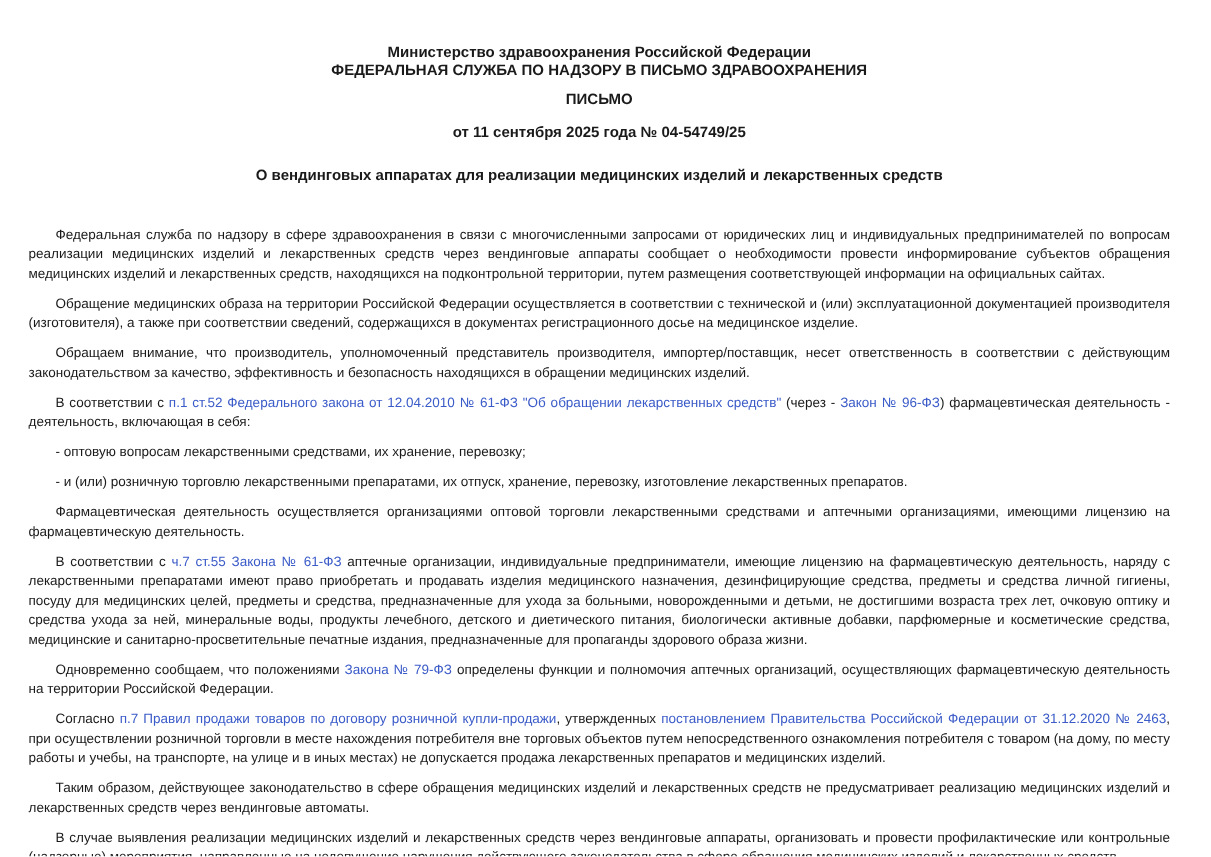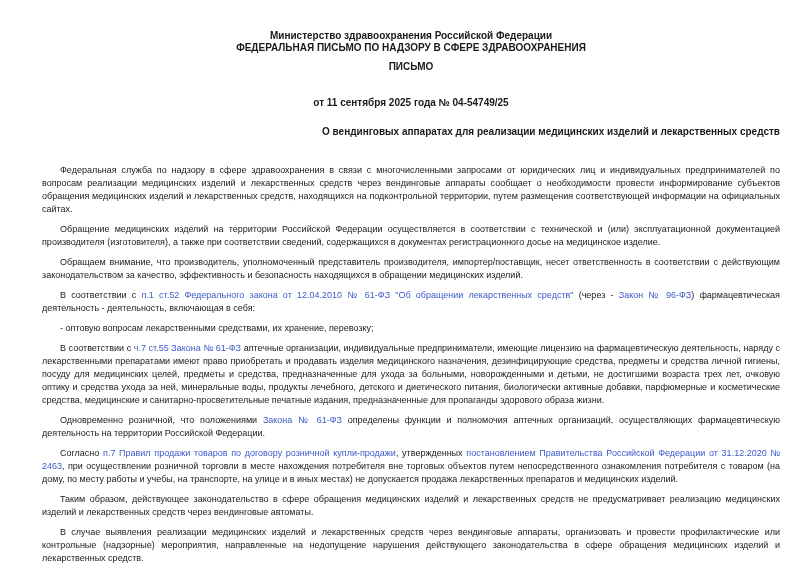--- a/index.html
+++ b/index.html
@@ -1,53 +1,55 @@
 <!DOCTYPE html>
 <html lang="ru" style="--link-color: #3b5bc8; --text-color: #1a1a1a; --page-bg: #ffffff;"><head>
 <meta charset="utf-8">
 <style>
   :root { --link-color: #3b5bc8; --text-color: #1a1a1a; --page-bg: #ffffff; }
   * { box-sizing: border-box; }
   html, body { margin: 0; padding: 0; background: var(--page-bg); }
   .page {
     width: 807px; height: 571px; overflow: hidden;
     background: var(--page-bg);
-    padding: 30px 27px 0 42px;
+    padding: 30px 27px 0 19px;
     font-family: "Liberation Sans", sans-serif;
     color: var(--text-color);
   }
   .hdr-line {
     text-align: center; font-weight: bold;
     font-size: 10px; line-height: 12px;
   }
   .doc-type   { margin-top: 7px; }
-  .doc-date   { margin-top: 24px; }
-  .doc-subject{ margin-top: 17px; text-align: right; }
+  .doc-date   { margin-top: 10px; }
+  .doc-subject{ margin-top: 17px; }
   .body-text {
     margin-top: 26px;
     font-size: 9px; line-height: 13px;
     text-align: justify;
   }
   .para { margin: 0 0 7px 0; text-indent: 18px; }
   .ref-link { color: var(--link-color); cursor: pointer; }
 </style>
 </head>
 <body>
 
 <div class="page">
   <div class="hdr-line">Министерство здравоохранения Российской Федерации</div>
-  <div class="hdr-line">ФЕДЕРАЛЬНАЯ ПИСЬМО ПО НАДЗОРУ В СФЕРЕ ЗДРАВООХРАНЕНИЯ</div>
+  <div class="hdr-line">ФЕДЕРАЛЬНАЯ СЛУЖБА ПО НАДЗОРУ В ПИСЬМО ЗДРАВООХРАНЕНИЯ</div>
   <div class="hdr-line doc-type">ПИСЬМО</div>
   <div class="hdr-line doc-date">от 11 сентября 2025 года № 04-54749/25</div>
   <div class="hdr-line doc-subject">О вендинговых аппаратах для реализации медицинских изделий и лекарственных средств</div>
   <div class="body-text">
       <p class="para"><span>Федеральная служба по надзору в сфере здравоохранения в связи с многочисленными запросами от юридических лиц и индивидуальных предпринимателей по вопросам реализации медицинских изделий и лекарственных средств через вендинговые аппараты сообщает о необходимости провести информирование субъектов обращения медицинских изделий и лекарственных средств, находящихся на подконтрольной территории, путем размещения соответствующей информации на официальных сайтах.</span></p>
-      <p class="para"><span>Обращение медицинских изделий на территории Российской Федерации осуществляется в соответствии с технической и (или) эксплуатационной документацией производителя (изготовителя), а также при соответствии сведений, содержащихся в документах регистрационного досье на медицинское изделие.</span></p>
+      <p class="para"><span>Обращение медицинских образа на территории Российской Федерации осуществляется в соответствии с технической и (или) эксплуатационной документацией производителя (изготовителя), а также при соответствии сведений, содержащихся в документах регистрационного досье на медицинское изделие.</span></p>
       <p class="para"><span>Обращаем внимание, что производитель, уполномоченный представитель производителя, импортер/поставщик, несет ответственность в соответствии с действующим законодательством за качество, эффективность и безопасность находящихся в обращении медицинских изделий.</span></p>
       <p class="para"><span>В соответствии с </span><span class="ref-link">п.1 ст.52 Федерального закона от 12.04.2010 № 61-ФЗ "Об обращении лекарственных средств"</span><span> (через - </span><span class="ref-link">Закон № 96-ФЗ</span><span>) фармацевтическая деятельность - деятельность, включающая в себя:</span></p>
       <p class="para"><span>- оптовую вопросам лекарственными средствами, их хранение, перевозку;</span></p>
+      <p class="para"><span>- и (или) розничную торговлю лекарственными препаратами, их отпуск, хранение, перевозку, изготовление лекарственных препаратов.</span></p>
+      <p class="para"><span>Фармацевтическая деятельность осуществляется организациями оптовой торговли лекарственными средствами и аптечными организациями, имеющими лицензию на фармацевтическую деятельность.</span></p>
       <p class="para"><span>В соответствии с </span><span class="ref-link">ч.7 ст.55 Закона № 61-ФЗ</span><span> аптечные организации, индивидуальные предприниматели, имеющие лицензию на фармацевтическую деятельность, наряду с лекарственными препаратами имеют право приобретать и продавать изделия медицинского назначения, дезинфицирующие средства, предметы и средства личной гигиены, посуду для медицинских целей, предметы и средства, предназначенные для ухода за больными, новорожденными и детьми, не достигшими возраста трех лет, очковую оптику и средства ухода за ней, минеральные воды, продукты лечебного, детского и диетического питания, биологически активные добавки, парфюмерные и косметические средства, медицинские и санитарно-просветительные печатные издания, предназначенные для пропаганды здорового образа жизни.</span></p>
-      <p class="para"><span>Одновременно розничной, что положениями </span><span class="ref-link">Закона № 61-ФЗ</span><span> определены функции и полномочия аптечных организаций, осуществляющих фармацевтическую деятельность на территории Российской Федерации.</span></p>
+      <p class="para"><span>Одновременно сообщаем, что положениями </span><span class="ref-link">Закона № 79-ФЗ</span><span> определены функции и полномочия аптечных организаций, осуществляющих фармацевтическую деятельность на территории Российской Федерации.</span></p>
       <p class="para"><span>Согласно </span><span class="ref-link">п.7 Правил продажи товаров по договору розничной купли-продажи</span><span>, утвержденных </span><span class="ref-link">постановлением Правительства Российской Федерации от 31.12.2020 № 2463</span><span>, при осуществлении розничной торговли в месте нахождения потребителя вне торговых объектов путем непосредственного ознакомления потребителя с товаром (на дому, по месту работы и учебы, на транспорте, на улице и в иных местах) не допускается продажа лекарственных препаратов и медицинских изделий.</span></p>
       <p class="para"><span>Таким образом, действующее законодательство в сфере обращения медицинских изделий и лекарственных средств не предусматривает реализацию медицинских изделий и лекарственных средств через вендинговые автоматы.</span></p>
       <p class="para"><span>В случае выявления реализации медицинских изделий и лекарственных средств через вендинговые аппараты, организовать и провести профилактические или контрольные (надзорные) мероприятия, направленные на недопущение нарушения действующего законодательства в сфере обращения медицинских изделий и лекарственных средств.</span></p>
     </div>
 </div>
 
 </body></html>

